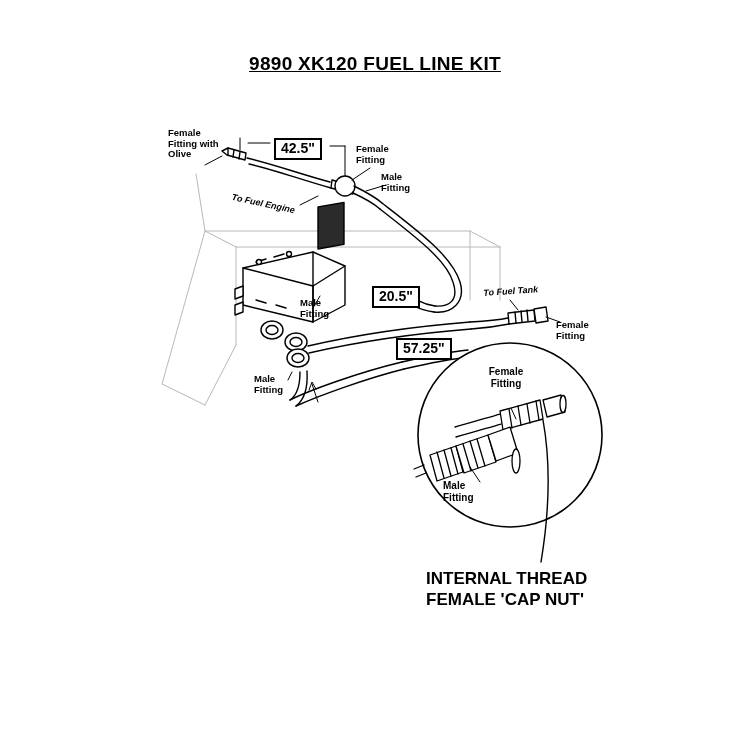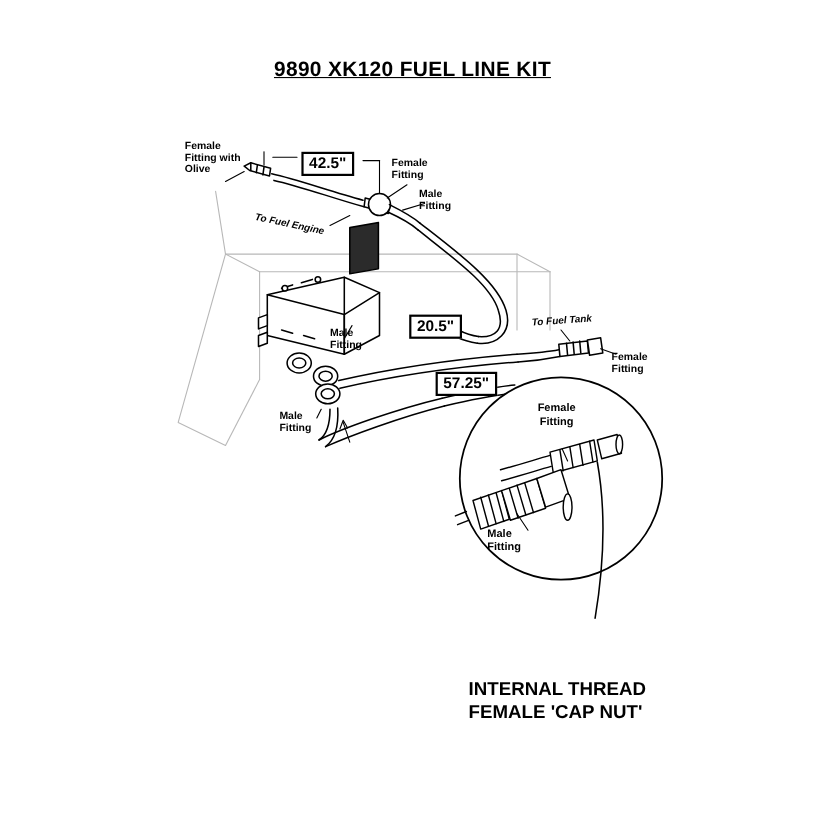--- a/index.html
+++ b/index.html
@@ -65,21 +65,20 @@
     font-weight: bold;
     white-space: nowrap;
   }
   .callout {
     position: absolute;
     font-size: 17px;
     font-weight: bold;
     line-height: 21px;
     white-space: pre-line;
     text-align: left;
-    margin-top: 48px;
   }
   .inset-lbl {
     position: absolute;
     font-size: 10px;
     line-height: 12px;
     font-weight: bold;
     white-space: pre-line;
     text-align: center;
   }
 </style>

